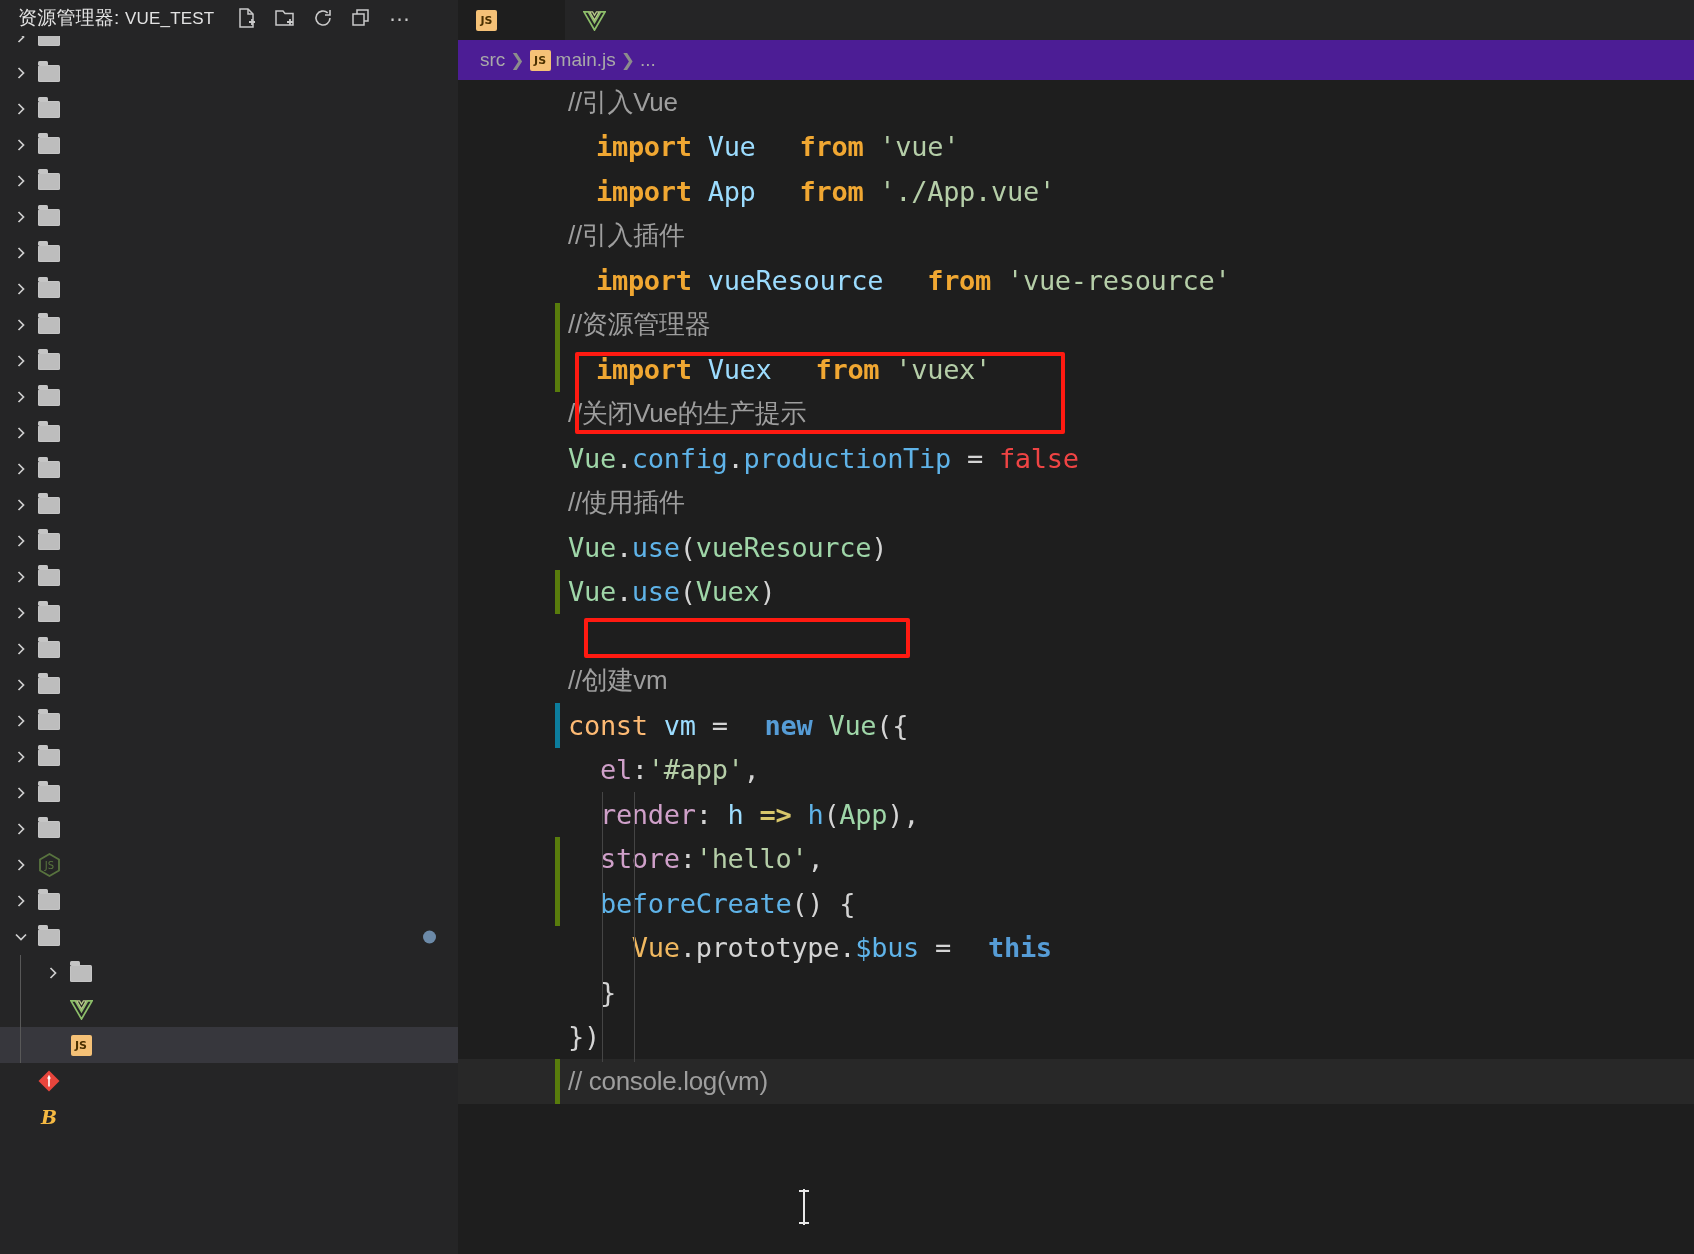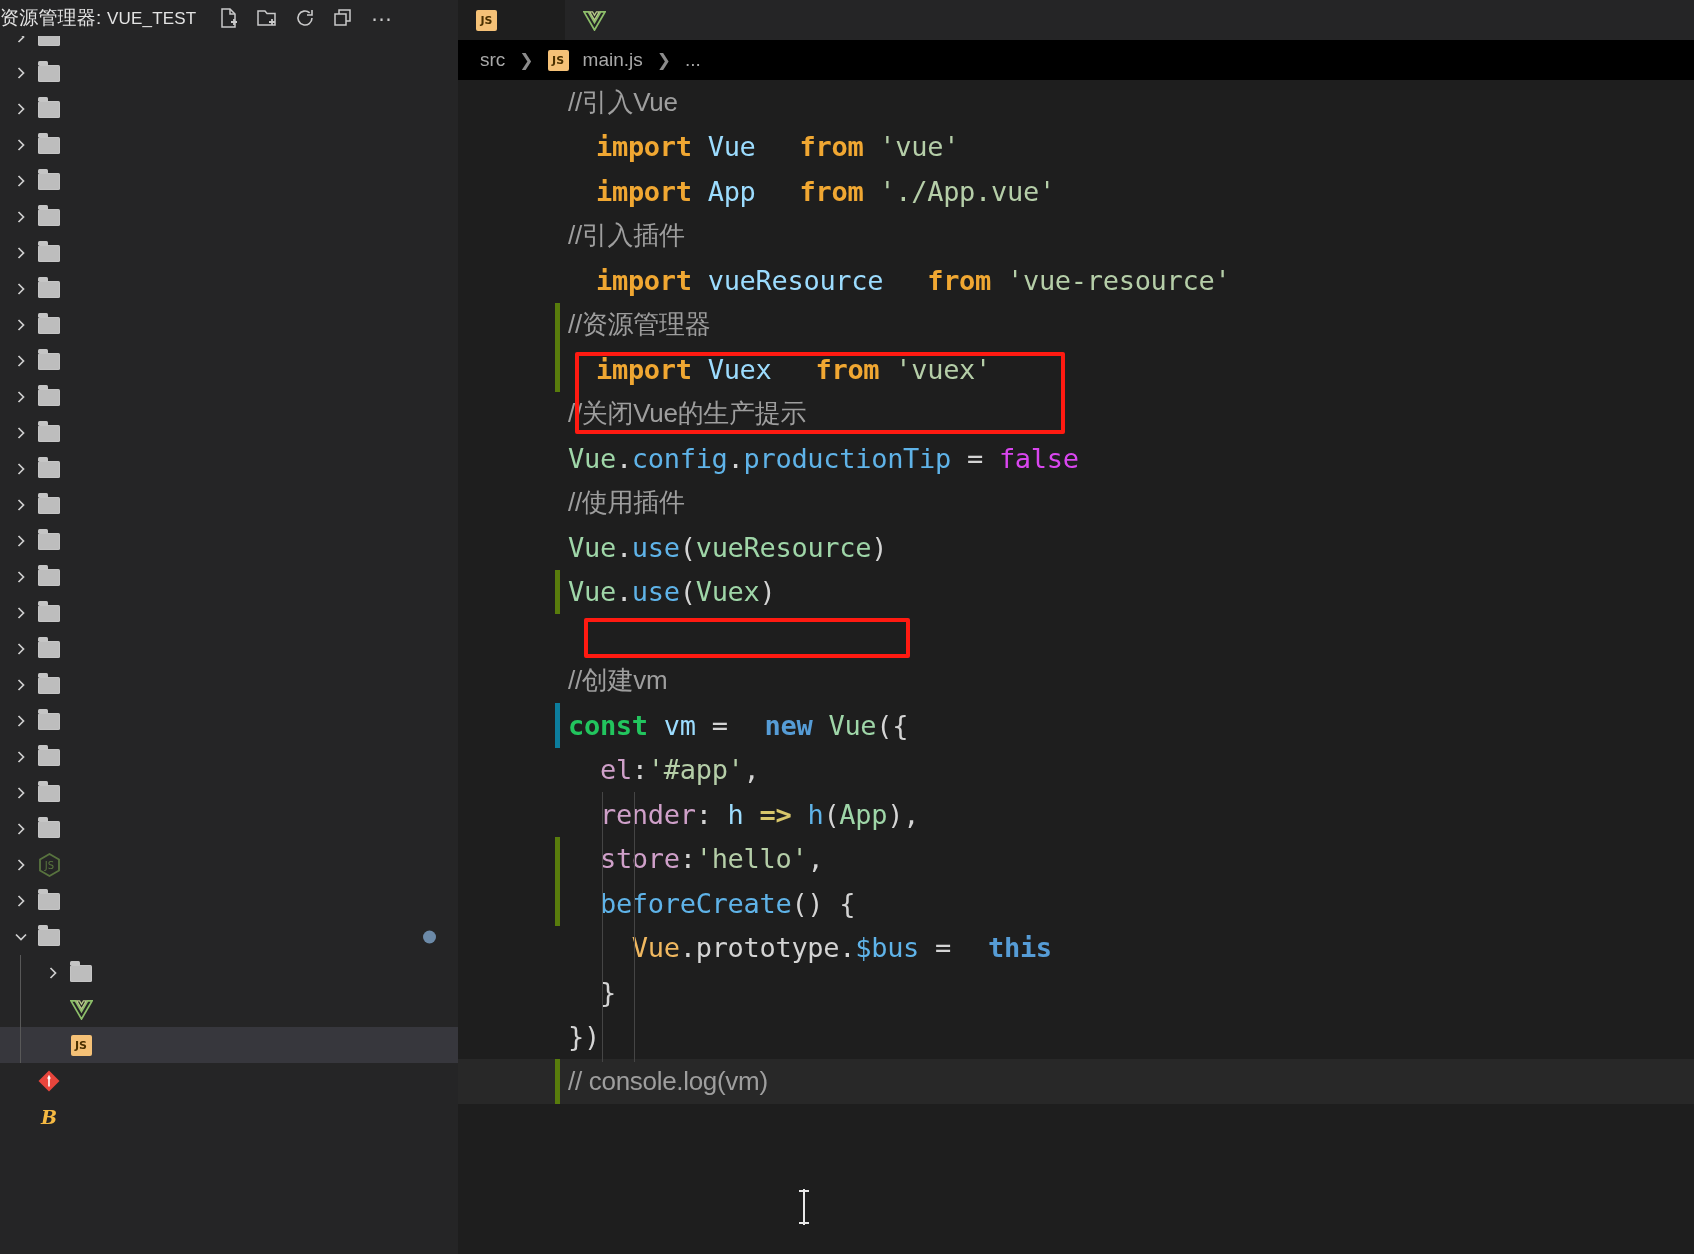--- a/index.html
+++ b/index.html
@@ -15,20 +15,21 @@
   .sidebar {
     width: 458px; height: 1254px;
     background: #252526;
     display: flex; flex-direction: column;
     flex: 0 0 458px;
     position: relative;
   }
   .sb-header {
     height: 36px;
     display: flex; align-items: center;
+    padding-left: 18px;
     background: #252526;
     flex: 0 0 36px;
   }
   .sb-title {
     font-size: 19px;
     color: #e3e3e3;
     letter-spacing: .2px;
     white-space: nowrap;
   }
   .sb-title .proj { font-size: 17px; }
@@ -130,23 +131,23 @@
   .tab .tname { color: #9cb6d1; }
   .tab.active .tname { color: #9cdcfe; }
   .tab .tm { color: #6fa8dc; font-weight: bold; font-size: 18px; }
   .tab .tclose {
     color: #e0e0e0; font-size: 20px; line-height: 1;
     margin-left: 4px; width: 20px; text-align: center;
   }
 
   .breadcrumb {
     height: 40px; flex: 0 0 40px;
-    background: #000000;
+    background: #4c1d95;
     display: flex; align-items: center;
-    padding-left: 22px; gap: 14px;
+    padding-left: 22px; gap: 5px;
     font-size: 19px; color: #a9a9a9;
   }
   .breadcrumb .sep { color: #8c8c8c; font-size: 17px; }
 
   
   .jsicon {
     width: 21px; height: 21px; border-radius: 2px;
     background: #f5c177;
     display: flex; align-items: center; justify-content: center;
     font-family: "DejaVu Sans", sans-serif;
@@ -189,28 +190,28 @@
     font-size: 27px;
     letter-spacing: -0.3px;
     white-space: pre;
     padding-left: 15px;
     color: #d4d4d4;
     font-family: "DejaVu Sans Mono", monospace;
   }
   .cmt { color: #9e9e9e; font-family: "Liberation Sans", sans-serif; font-size: 26px; }
   .kw  { color: #f0a732; font-weight: bold; margin-left: 28px; }
   .kw2 { color: #569cd6; font-weight: bold; margin-left: 21px; }
-  .kw3 { color: #22c55e; font-weight: bold; margin-top: 34px; }
+  .kw3 { color: #fdba74; font-weight: normal; margin-top: 34px; }
   .typ { color: #9cdcfe; }
   .str { color: #b5cea8; }
   .cls { color: #9fd6a8; }
   .fn  { color: #5fb3e8; }
   .prop{ color: #cfa0c9; }
   .var { color: #9cdcfe; }
-  .lit { color: #d946ef; }
+  .lit { color: #ef4444; }
   .op  { color: #d4d4d4; }
   .arrow { color: #d8c66a; font-weight: bold; }
   .vuekw { color: #f0b860; }
 
   .indent-mark {
     position: absolute;
     width: 1px; background: #454545;
     top: 0; bottom: 0;
   }
 

